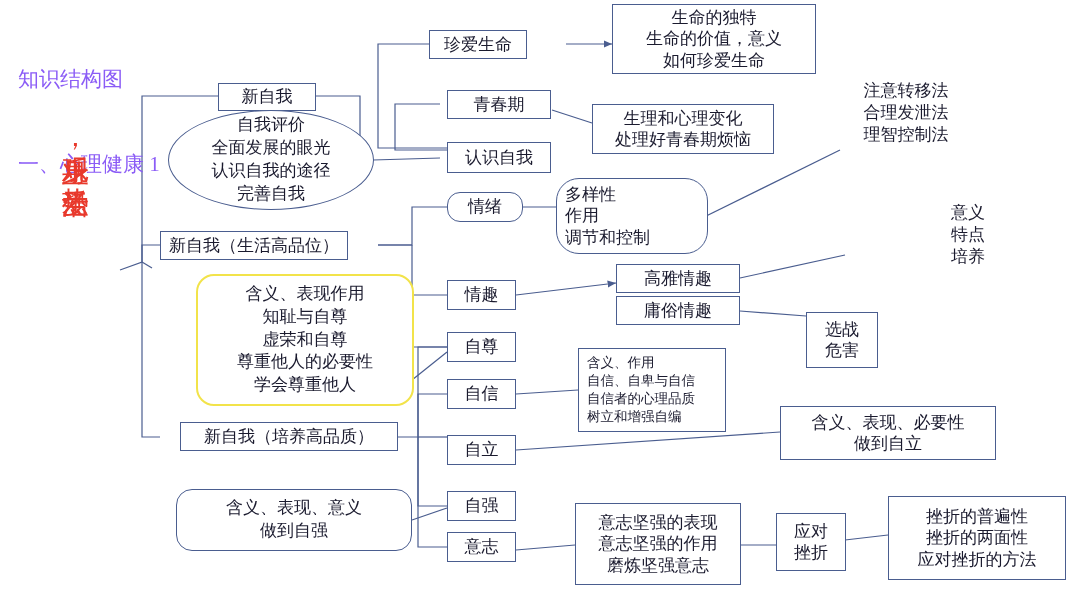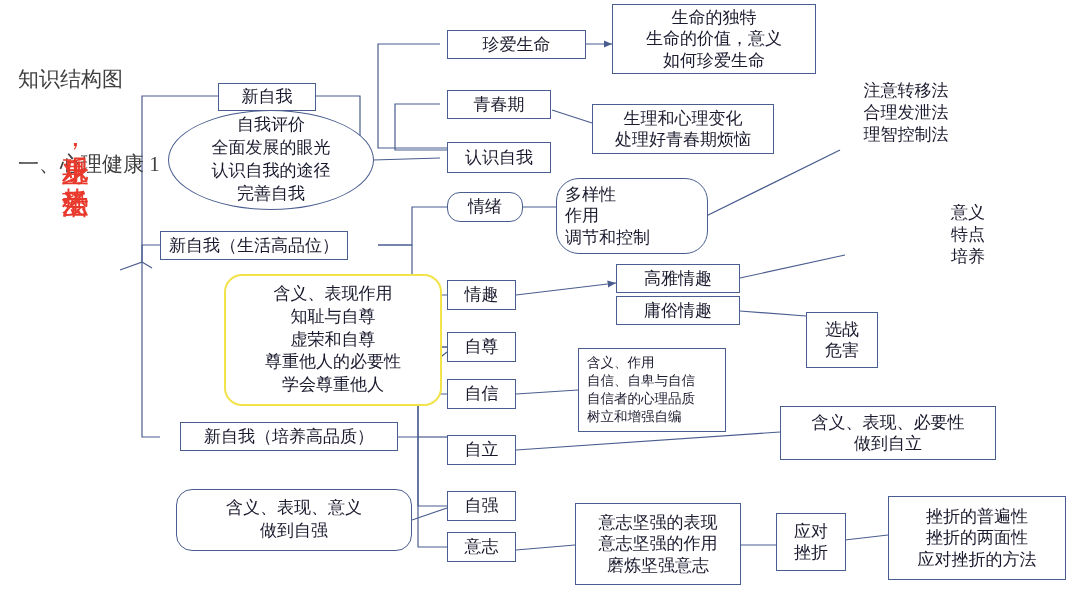--- a/index.html
+++ b/index.html
@@ -60,21 +60,21 @@
     border:1.5px solid #4a5d8f;
     border-radius:16px;
     background:#ffffff;
     text-align:center;
     font-size:17px;
     line-height:1.35;
     padding:6px 10px;
   }
   .title{
     position:absolute;
-    color:#404040;
+    color:#8b5cf6;
     font-size:21px;
     line-height:1.35;
     white-space:pre;
     font-family:"Liberation Serif","DejaVu Serif",serif;
   }
   .vertical-title{
     position:absolute;
     color:#e8392c;
     font-size:27px;
     line-height:1.12;
@@ -161,32 +161,32 @@
 
   <div class="node box" style="left:218px;top:83px;width:98px;height:28px;">新自我</div>
 
   <div class="node ellipse" style="left:168px;top:110px;width:206px;height:100px;">自我评价
 全面发展的眼光
 认识自我的途径
 完善自我</div>
 
   <div class="node box" style="left:160px;top:231px;width:188px;height:29px;">新自我（生活高品位）</div>
 
-  <div class="node rounded-yellow" style="left:196px;top:274px;width:218px;height:132px;margin-left:28px;">含义、表现作用
+  <div class="node rounded-yellow" style="left:196px;top:274px;width:218px;height:132px;">含义、表现作用
 知耻与自尊
 虚荣和自尊
 尊重他人的必要性
 学会尊重他人</div>
 
   <div class="node box" style="left:160px;top:422px;width:218px;height:29px;margin-left:20px;">新自我（培养高品质）</div>
 
   <div class="node rounded-blue" style="left:176px;top:489px;width:236px;height:62px;">含义、表现、意义
 做到自强</div>
 
-  <div class="node box" style="left:447px;top:30px;width:139px;height:29px;">珍爱生命</div>
+  <div class="node box" style="left:429px;top:30px;width:98px;height:29px;">珍爱生命</div>
   <div class="node box" style="left:612px;top:4px;width:204px;height:70px;">生命的独特
 生命的价值，意义
 如何珍爱生命</div>
 
   <div class="node box" style="left:447px;top:90px;width:104px;height:29px;">青春期</div>
   <div class="node box" style="left:592px;top:104px;width:182px;height:50px;">生理和心理变化
 处理好青春期烦恼</div>
 
   <div class="node box" style="left:447px;top:142px;width:104px;height:31px;">认识自我</div>
 

